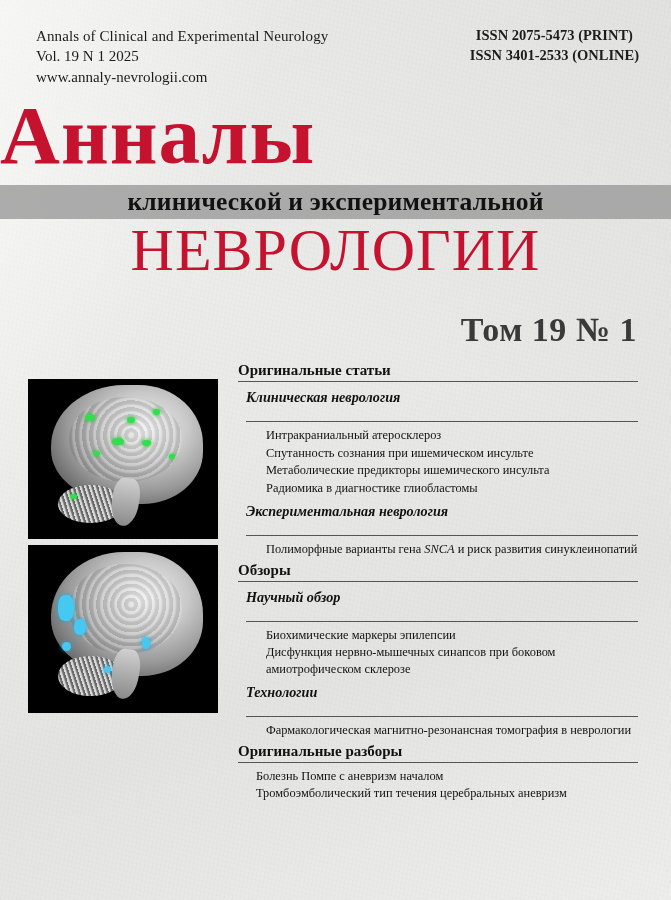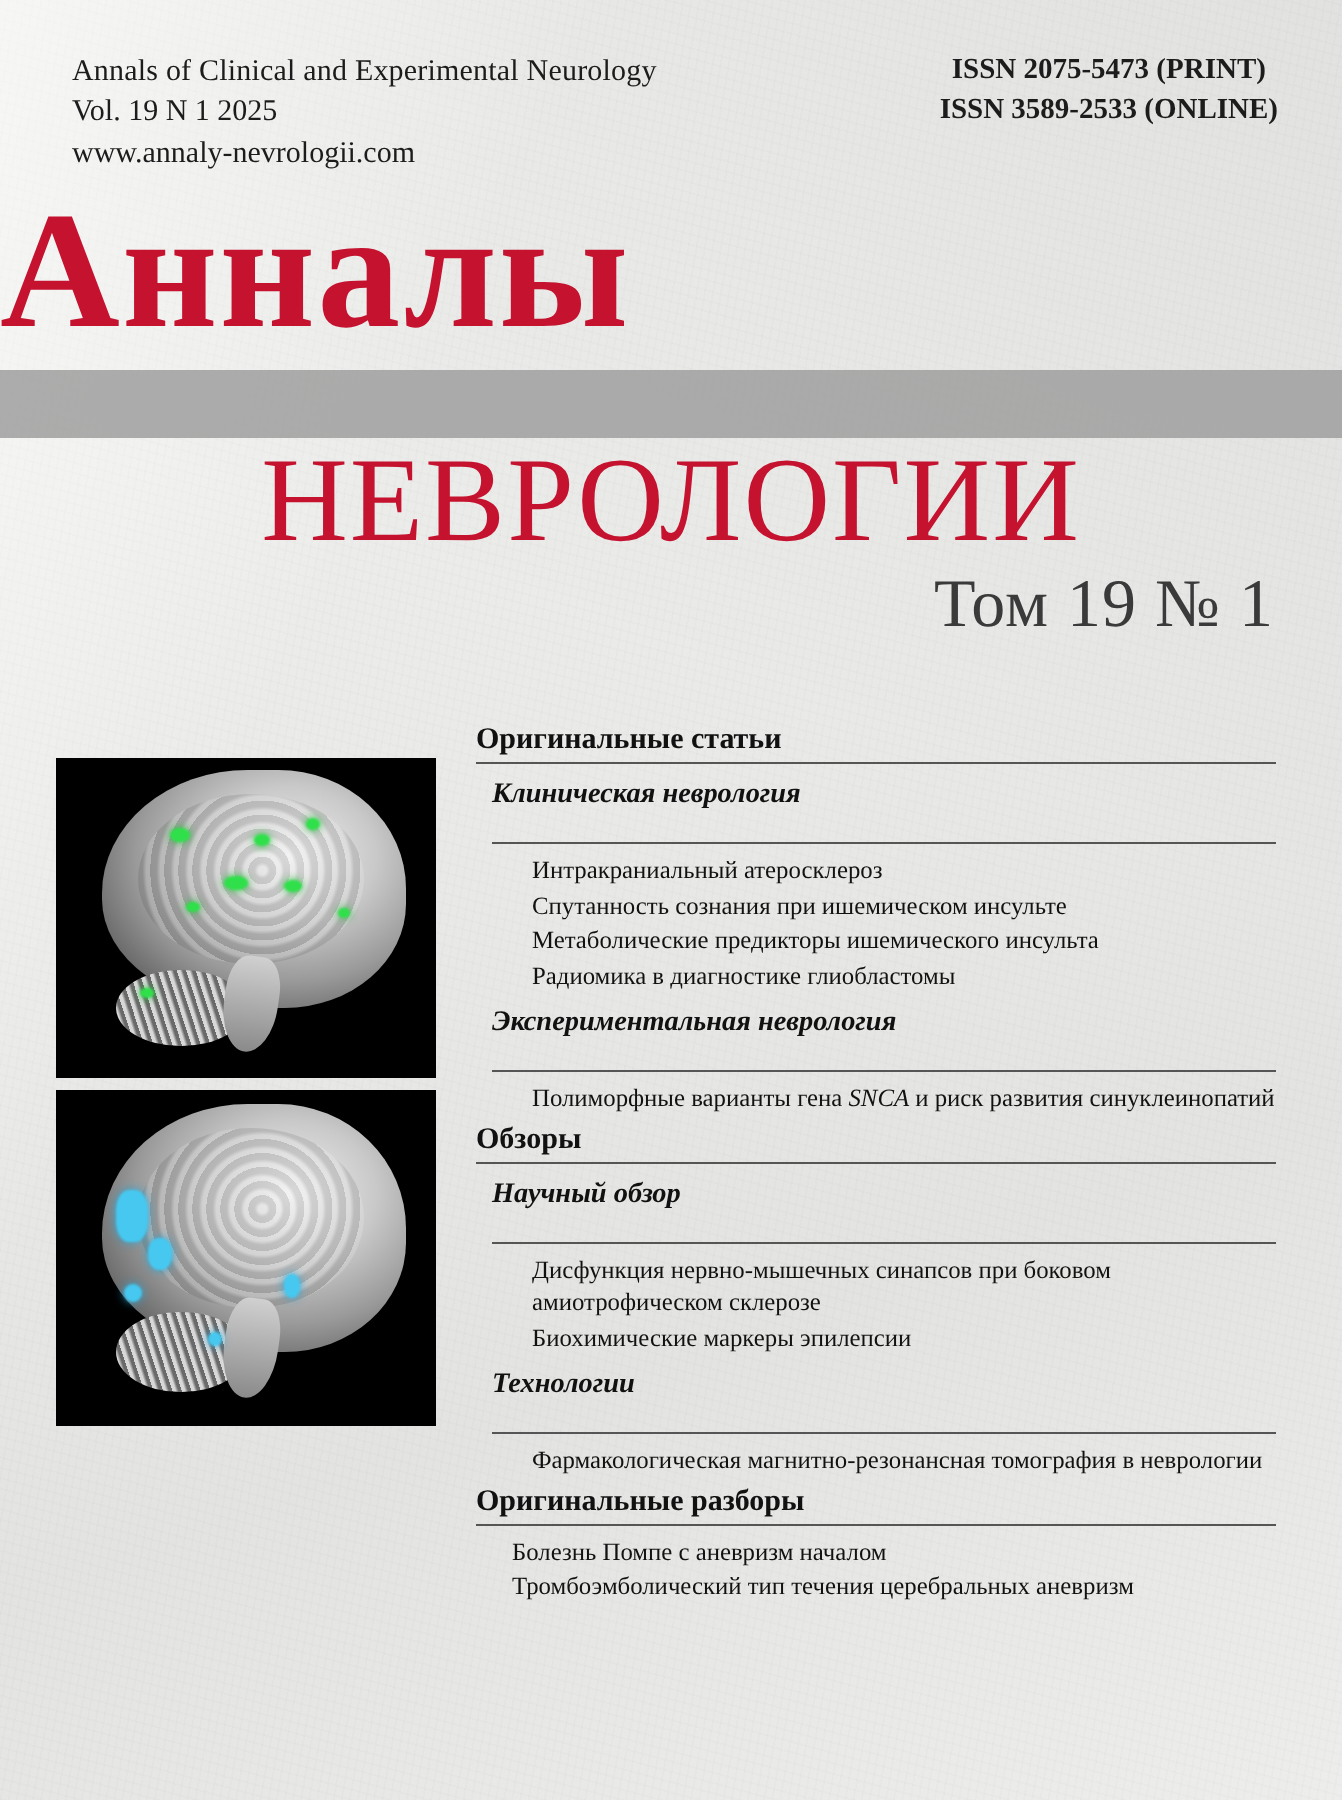--- a/index.html
+++ b/index.html
@@ -94,25 +94,25 @@
     right: 0;
     text-align: center;
     color: #c4122f;
     font-size: 60px;
     font-weight: 400;
     letter-spacing: 1px;
     line-height: 1.05;
   }
   .volume {
     position: absolute;
-    top: 284px;
+    top: 311px;
     right: 34px;
     font-size: 34px;
     color: #3a3a3a;
-    font-weight: 400;
+    font-weight: 700;
     letter-spacing: 0.5px;
   }
 
   
   .img-box {
     position: absolute;
     background: #000;
     overflow: hidden;
   }
   #brain-top  { left: 28px; top: 379px; width: 190px; height: 160px; }
@@ -215,28 +215,29 @@
 <div class="cover">
 
   <div class="header">
     <div class="header-left">
       <div class="line1">Annals of Clinical and Experimental Neurology</div>
       <div>Vol. 19 N 1 2025</div>
       <div>www.annaly-nevrologii.com</div>
     </div>
     <div class="header-right">
       <div>ISSN 2075-5473 (PRINT)</div>
-      <div>ISSN 3589-2533 (ONLINE)</div>
+      <div>ISSN 3401-2533 (ONLINE)</div>
     </div>
   </div>
 
   <div class="title-block">
     <div class="title-main">Анналы</div>
   </div>
   <div class="gray-band"></div>
+  <div class="title-sub">клинической и экспериментальной</div>
   <div class="title-main2">НЕВРОЛОГИИ</div>
   <div class="volume">Том 19 № 1</div>
 
   <div class="img-box" id="brain-top">
     <div class="mri">
       <div class="sag"></div>
       <div class="cereb"></div>
       <div class="stem"></div>
       <div class="blob green" style="left:30%;top:22%;width:10px;height:7px;"></div>
       <div class="blob green" style="left:52%;top:24%;width:8px;height:6px;"></div>
@@ -274,22 +275,22 @@
         </div>
         <div class="sub-title">Экспериментальная неврология</div>
         <div class="articles">
           <div class="article">Полиморфные варианты гена <i>SNCA</i> и риск развития синуклеинопатий</div>
         </div>
       </div>
       <div class="section">
         <div class="sec-title">Обзоры</div>
         <div class="sub-title">Научный обзор</div>
         <div class="articles">
+          <div class="article">Биохимические маркеры эпилепсии</div>
           <div class="article">Дисфункция нервно-мышечных синапсов при боковом амиотрофическом склерозе</div>
-          <div class="article">Биохимические маркеры эпилепсии</div>
         </div>
         <div class="sub-title">Технологии</div>
         <div class="articles">
           <div class="article">Фармакологическая магнитно-резонансная томография в неврологии</div>
         </div>
       </div>
       <div class="section">
         <div class="sec-title">Оригинальные разборы</div>
         <div class="articles indent-less">
           <div class="article">Болезнь Помпе с аневризм началом</div>

